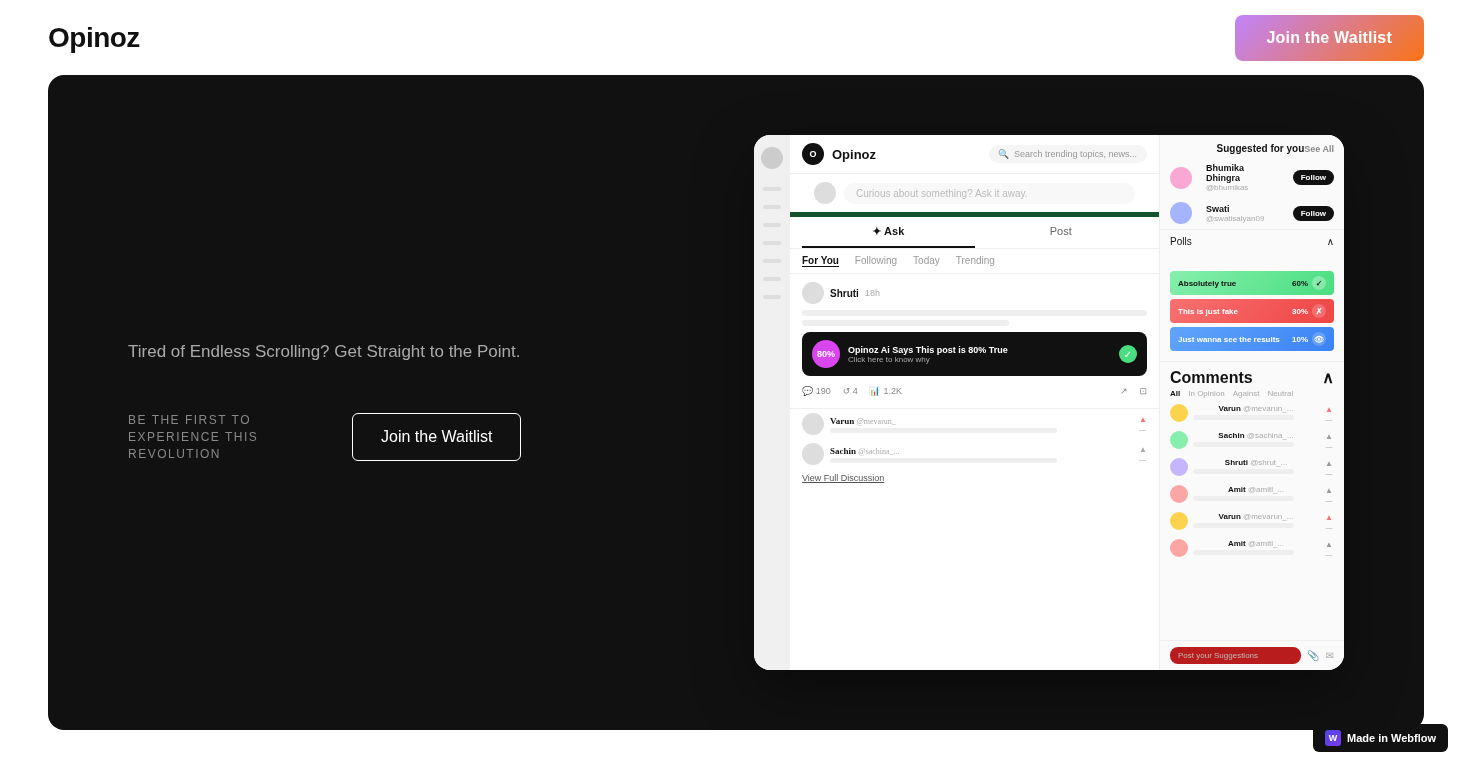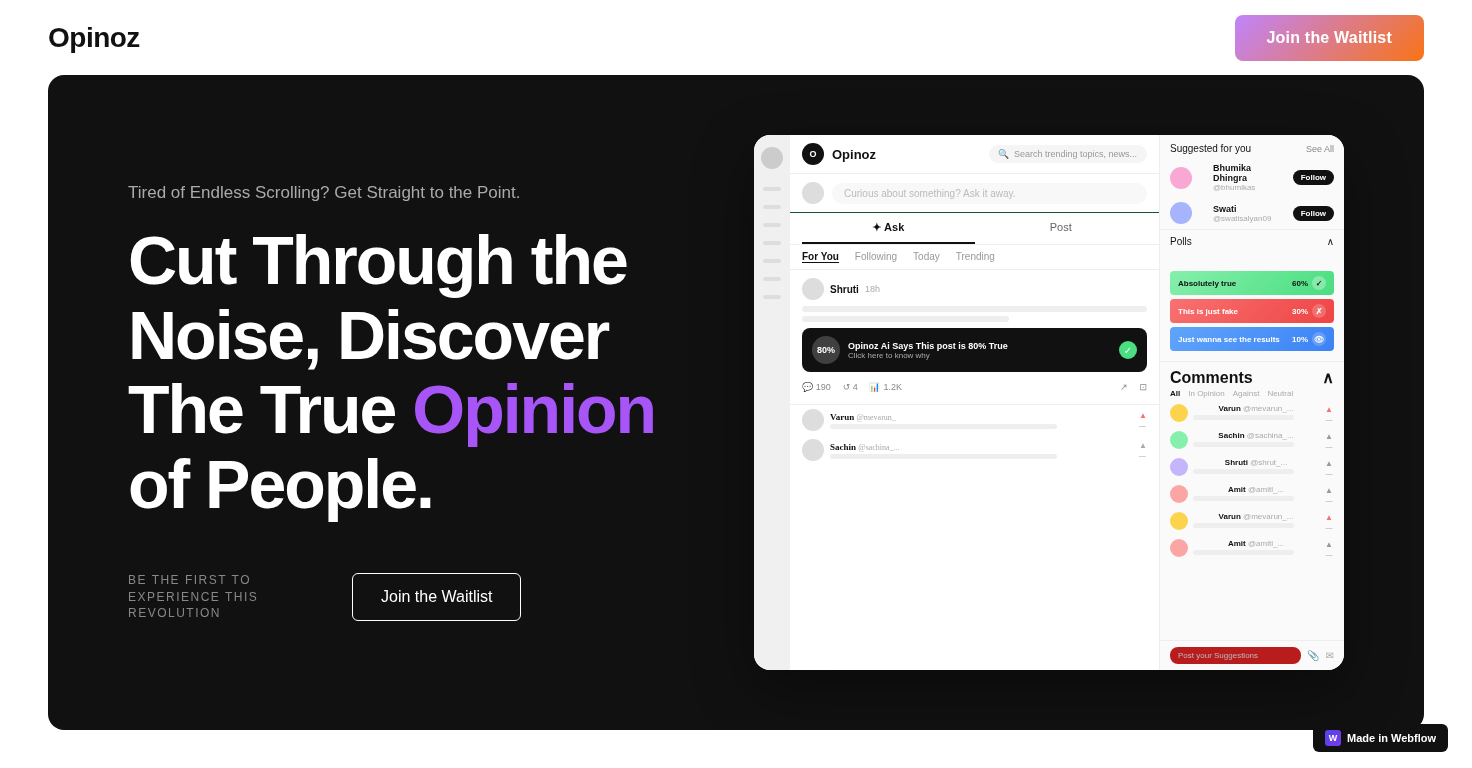--- a/index.html
+++ b/index.html
@@ -240,23 +240,23 @@
     .feed-tab.active {
       color: #111;
       font-weight: 600;
       border-bottom: 1px solid #111;
     }
 
     
     .post-input-area {
       display: flex;
       align-items: center;
-      padding: 8px 12px;
+      padding: 8px 24px;
       gap: 8px;
-      border-bottom: 1px solid #14532d;
+      border-bottom: 5px solid #14532d;
     }
 
     .user-avatar-sm {
       width: 22px;
       height: 22px;
       border-radius: 50%;
       background: #ddd;
       flex-shrink: 0;
     }
 
@@ -309,21 +309,21 @@
       background: #111;
       border-radius: 8px;
       padding: 8px 10px;
       margin: 6px 0;
       display: flex;
       align-items: center;
       gap: 8px;
     }
 
     .verdict-badge {
-      background: #404040;
+      background: #d946ef;
       color: #fff;
       border-radius: 50%;
       width: 28px;
       height: 28px;
       display: flex;
       align-items: center;
       justify-content: center;
       font-size: 9px;
       font-weight: 700;
       flex-shrink: 0;
@@ -368,38 +368,38 @@
       width: 185px;
       background: #fafafa;
       border-left: 1px solid #eee;
       overflow: hidden;
       display: flex;
       flex-direction: column;
     }
 
     .suggested-header {
       display: flex;
-      justify-content: space-between;
+      justify-content: flex-end;
       align-items: center;
       padding: 8px 10px 4px;
       font-size: 10px;
-      font-weight: 400;
+      font-weight: 700;
       color: #111;
     }
 
     .see-all {
       font-size: 9px;
       color: #888;
     }
 
     .suggested-user {
       display: flex;
       align-items: center;
       padding: 5px 10px;
-      gap: 21px;
+      gap: 14px;
     }
 
     .suggested-avatar {
       width: 22px;
       height: 22px;
       border-radius: 50%;
       background: #ddd;
       flex-shrink: 0;
     }
 
@@ -680,23 +680,20 @@
 <body>
 
 <header class="header">
   <div class="logo">Opinoz</div>
   <button class="waitlist-btn-header">Join the Waitlist</button>
 </header>
 
 <section class="hero">
   <div class="hero-left">
     <p class="hero-subtitle">Tired of Endless Scrolling? Get Straight to the Point.</p>
-    <h1 class="hero-title">
-      <span>Cut Through the Noise, Discover The True </span><span class="opinion">Opinion</span><span> of People.</span>
-    </h1>
     <div class="hero-cta-area">
       <span class="hero-cta-label">BE THE FIRST TO EXPERIENCE THIS REVOLUTION</span>
       <button class="waitlist-btn-hero">Join the Waitlist</button>
     </div>
   </div>
 
   <div class="hero-right">
     <div class="app-screenshot">
 
       <div class="app-sidebar">
@@ -787,20 +784,23 @@
           <div class="feed-item-content">
             <div class="feed-item-name">Sachin <span style="font-weight:400;color:#aaa;font-size:8px;">@sachina_...</span></div>
             <div class="feed-item-bar"></div>
           </div>
           <div class="feed-item-actions">
             <span style="font-size:8px;color:#aaa;">▲</span>
             <span style="font-size:7px;color:#aaa;">—</span>
           </div>
         </div>
 
+        <div class="view-discussion">
+          <span>View Full Discussion</span>
+        </div>
       </div>
 
       <div class="app-right-panel">
 
         <div class="suggested-header">
           <span>Suggested for you</span>
           <span class="see-all">See All</span>
         </div>
 
         <div class="suggested-user">

